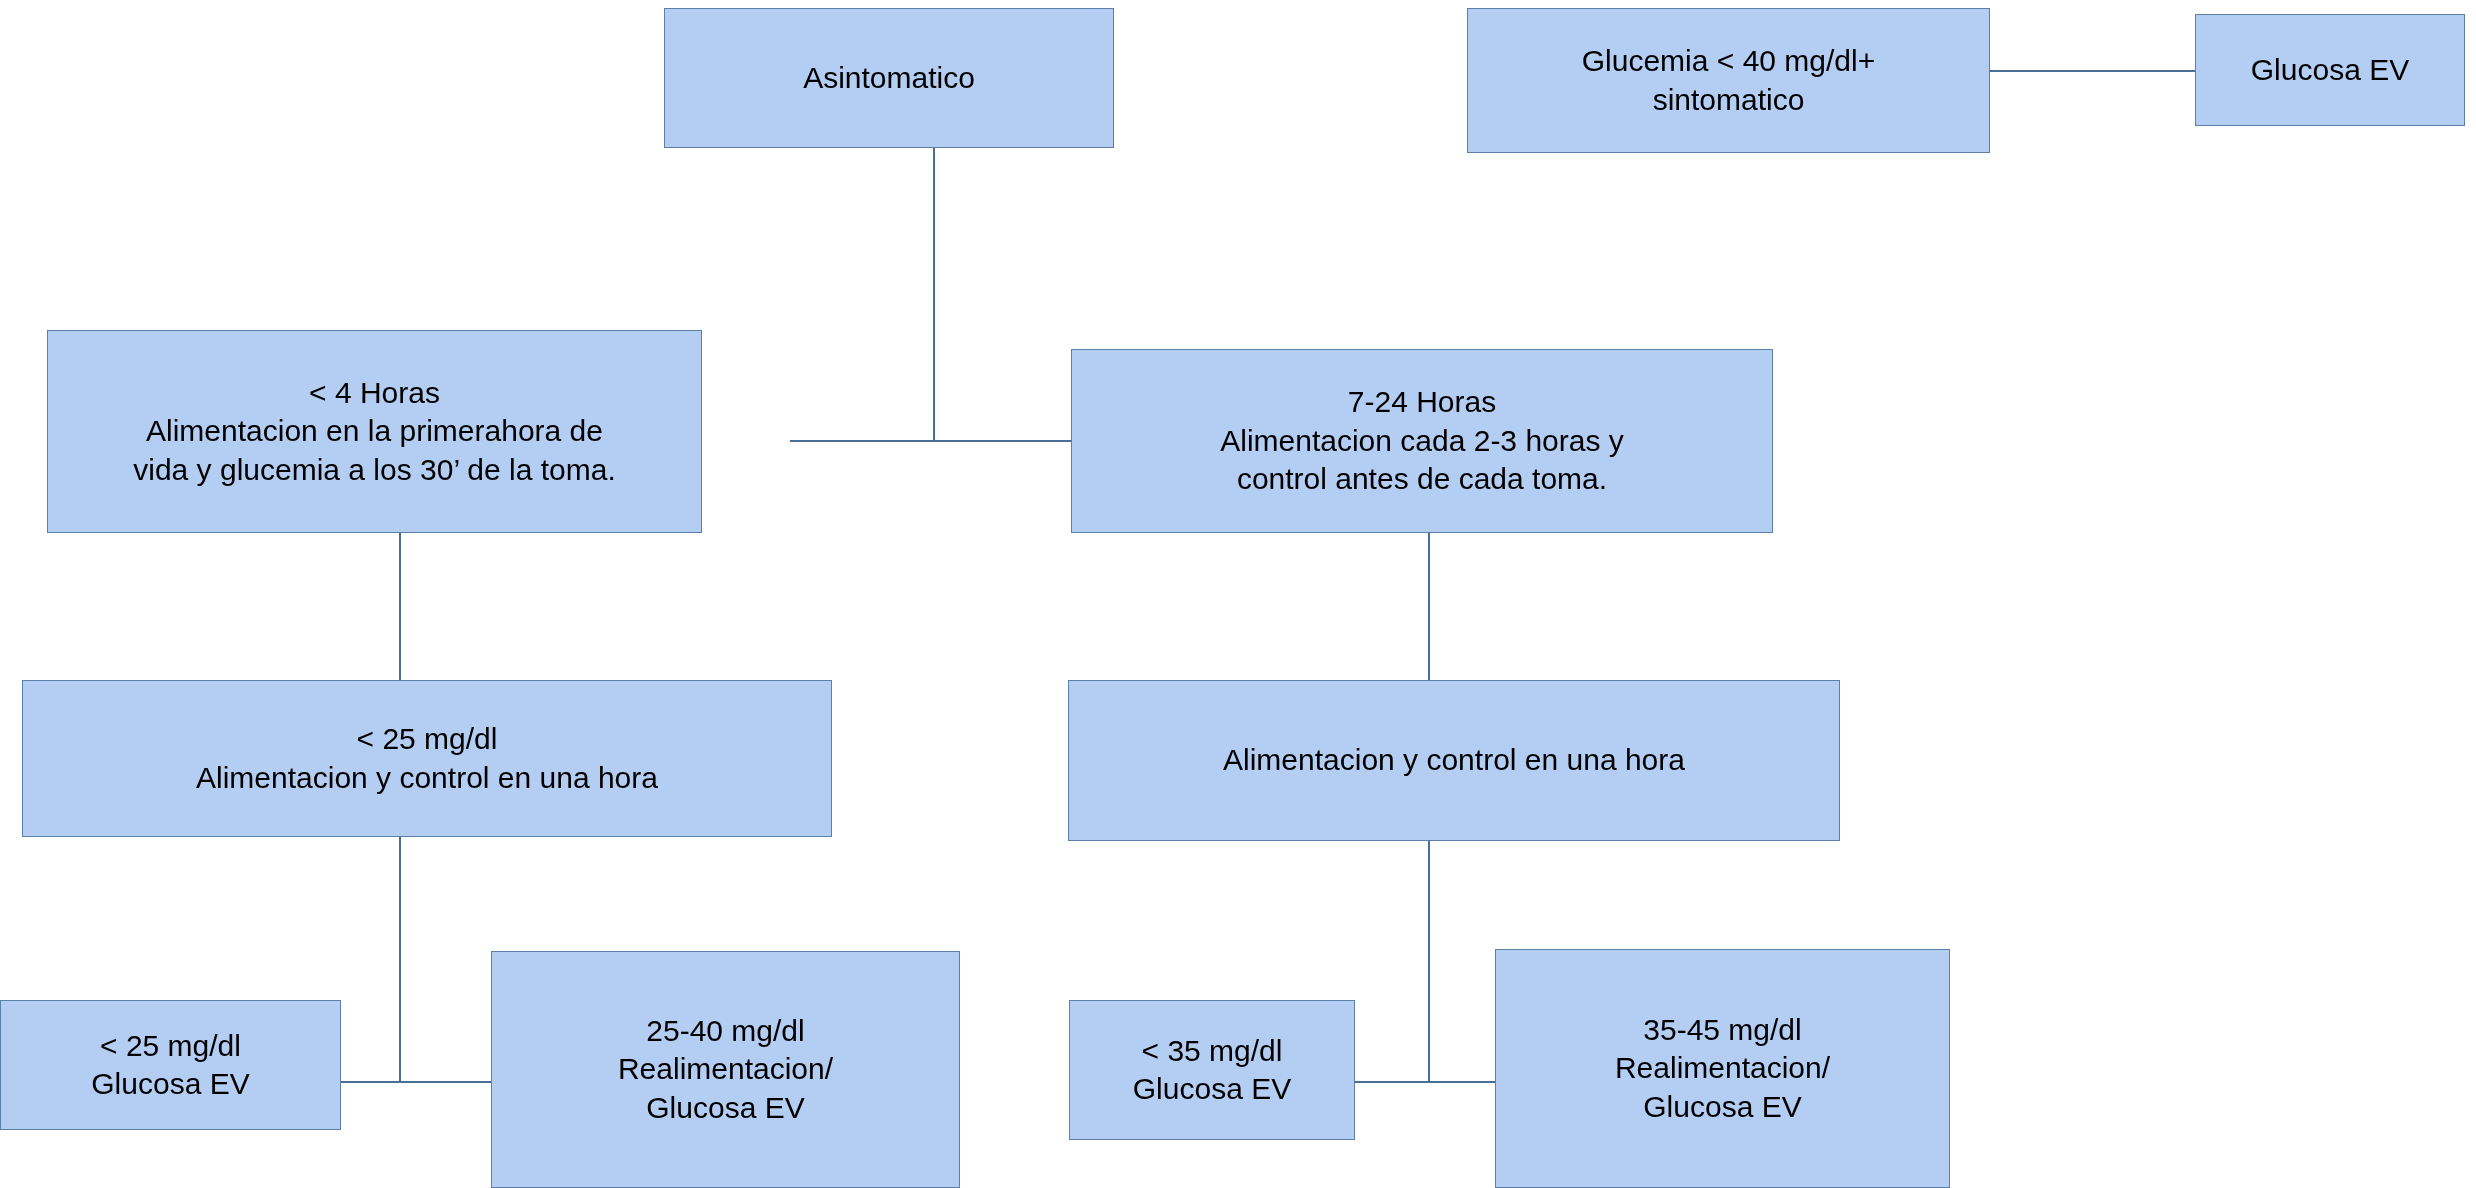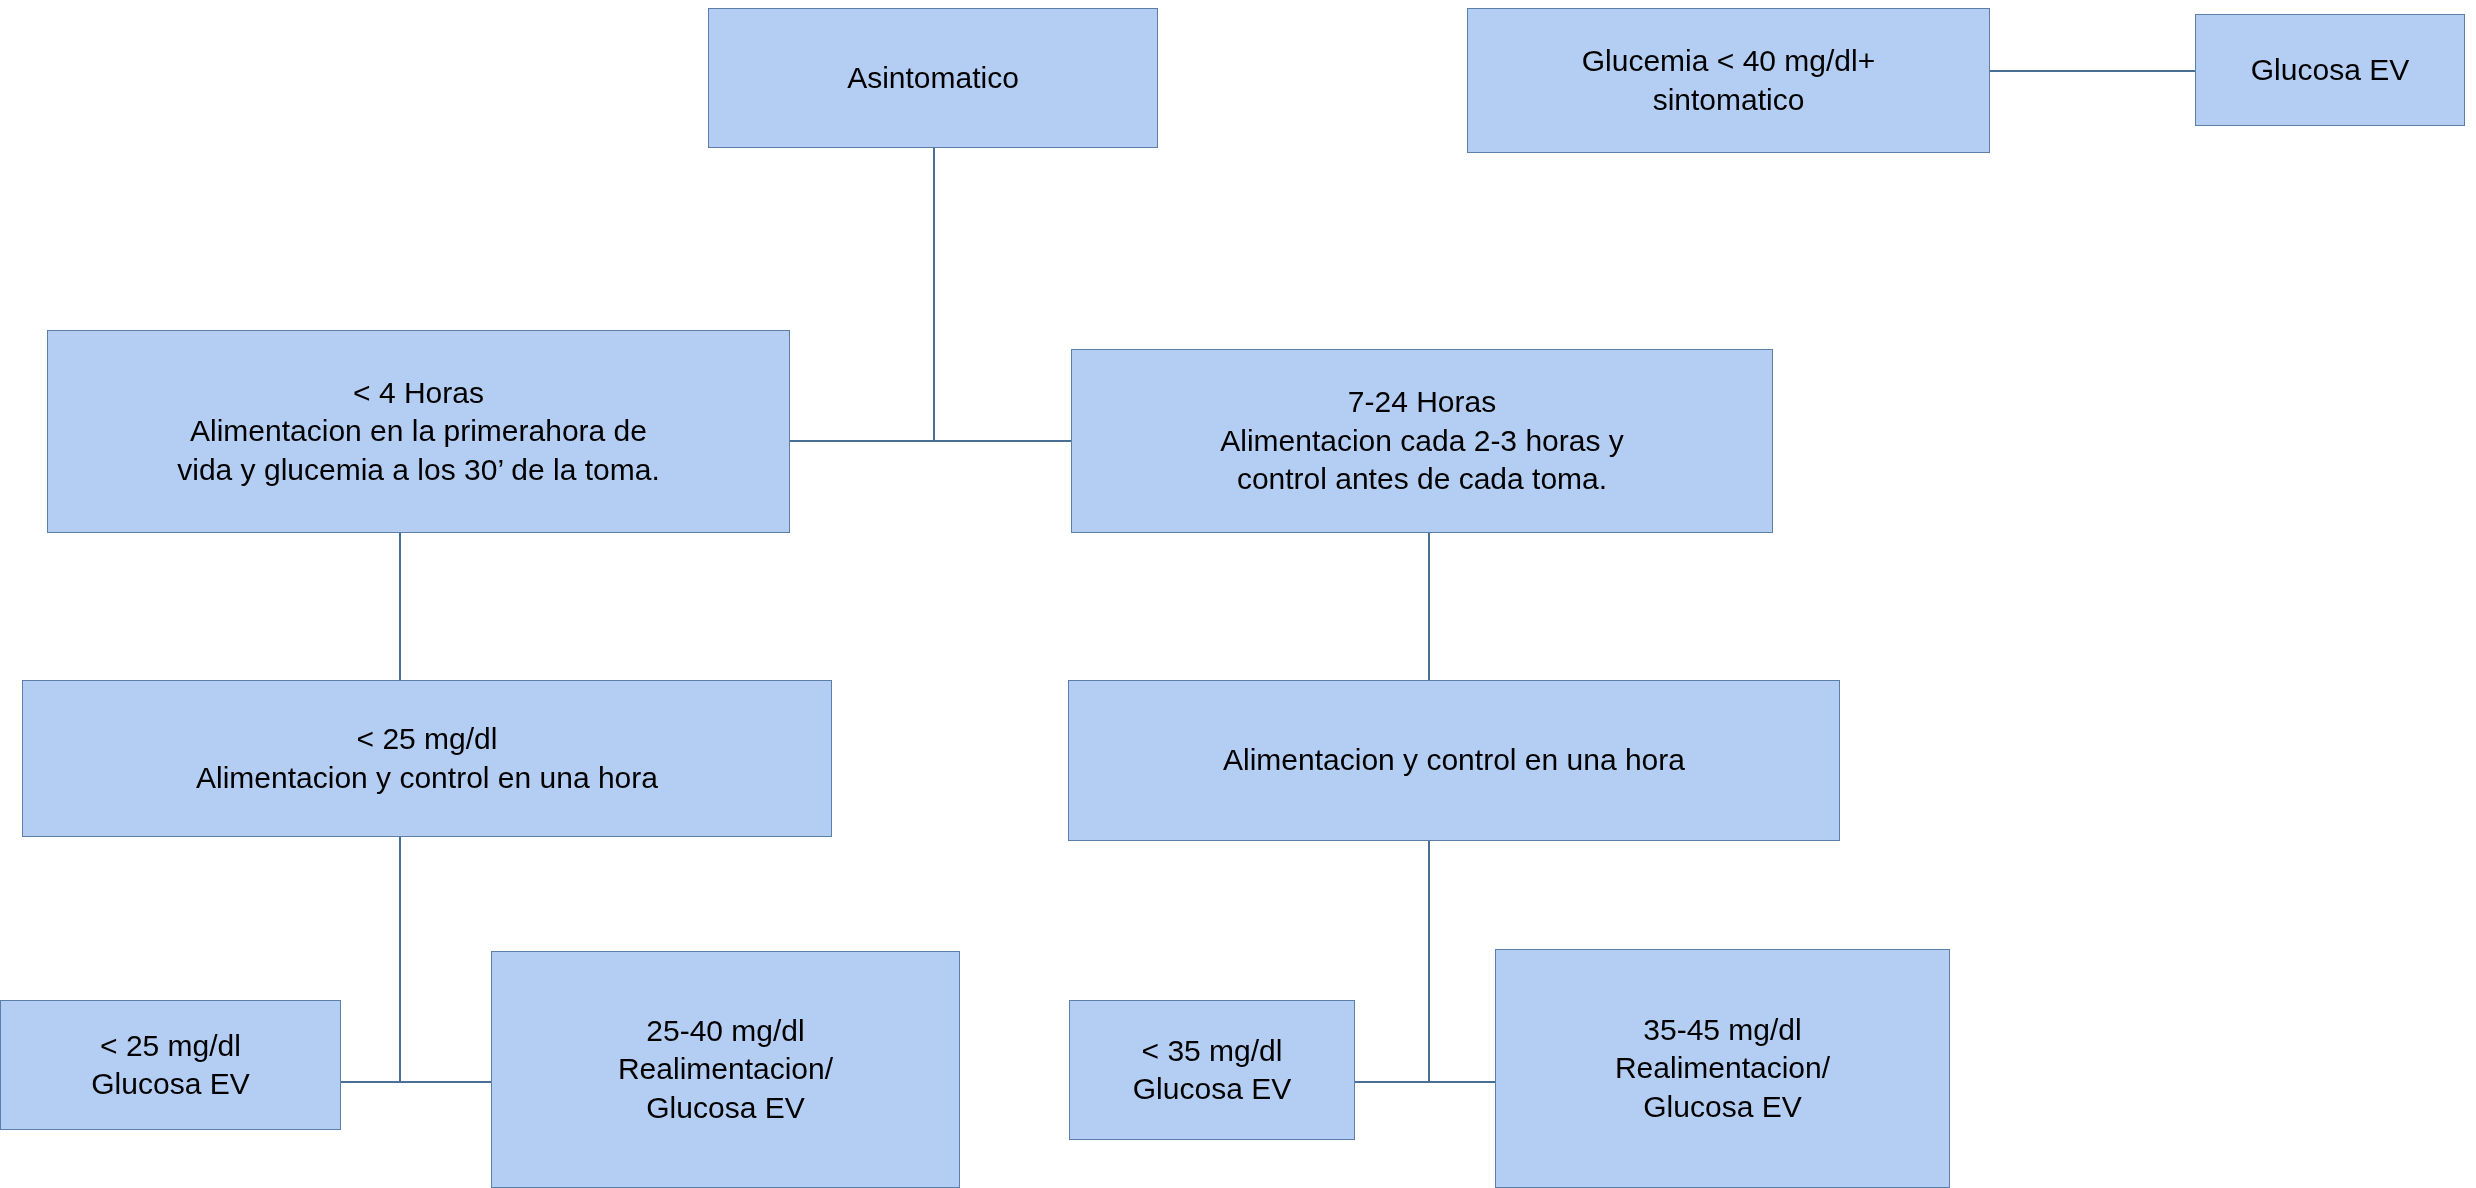--- a/index.html
+++ b/index.html
@@ -53,40 +53,40 @@
   <div class="connector h" style="left:1990px; top:70px; width:205px;"></div>
 
   <div class="connector v" style="left:399px; top:533px; height:147px;"></div>
   <div class="connector v" style="left:399px; top:837px; height:245px;"></div>
   <div class="connector h" style="left:341px; top:1081px; width:150px;"></div>
 
   <div class="connector v" style="left:1428px; top:533px; height:147px;"></div>
   <div class="connector v" style="left:1428px; top:841px; height:241px;"></div>
   <div class="connector h" style="left:1355px; top:1081px; width:150px;"></div>
 
-  <div class="node" style="left:708px; top:8px; width:450px; height:140px;">
+  <div class="node" style="left:664px; top:8px; width:450px; height:140px;">
     <span>
       <span class="line">Asintomatico</span>
     </span>
   </div>
 
   <div class="node" style="left:1467px; top:8px; width:523px; height:145px;">
     <span>
       <span class="line">Glucemia &lt; 40 mg/dl+</span>
       <span class="line">sintomatico</span>
     </span>
   </div>
 
   <div class="node" style="left:2195px; top:14px; width:270px; height:112px;">
     <span>
       <span class="line">Glucosa EV</span>
     </span>
   </div>
 
-  <div class="node" style="left:47px; top:330px; width:743px; height:203px;">
+  <div class="node" style="left:47px; top:330px; width:655px; height:203px;">
     <span>
       <span class="line">&lt; 4 Horas</span>
       <span class="line">Alimentacion en la primerahora de</span>
       <span class="line">vida y glucemia a los 30’ de la toma.</span>
     </span>
   </div>
 
   <div class="node" style="left:1071px; top:349px; width:702px; height:184px;">
     <span>
       <span class="line">7-24 Horas</span>

